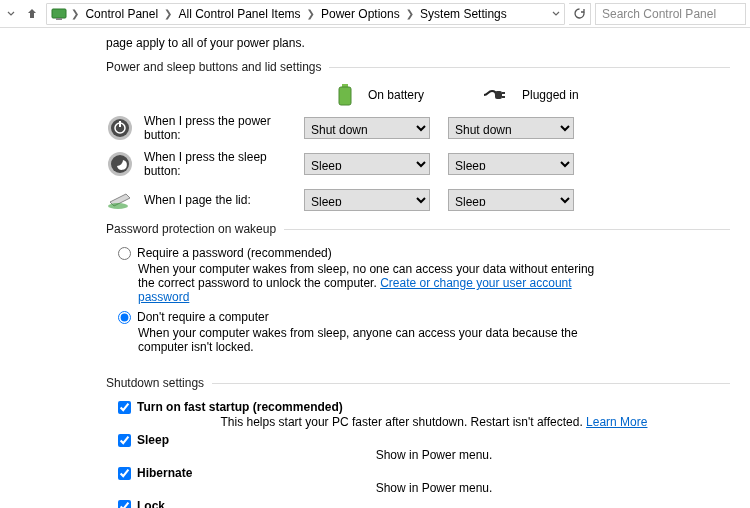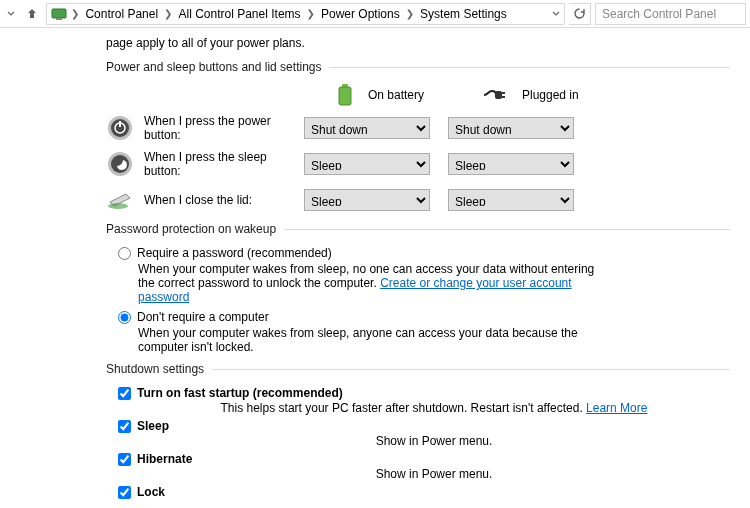--- a/index.html
+++ b/index.html
@@ -141,21 +141,21 @@
     <select class="dd"><option>Sleep</option></select>
   </div>
 
   <div class="row">
     <div class="row-icon">
       <svg width="28" height="20" viewBox="0 0 28 20">
           <path d="M4 12 L20 4 L24 8 L8 16 Z" fill="#d8d8d8" stroke="#888"></path>
           <ellipse cx="12" cy="16" rx="10" ry="3" fill="#3b9e3b" opacity="0.6"></ellipse>
         </svg>
     </div>
-    <div class="row-label">When I close the lid:</div>
+    <div class="row-label">When I page the lid:</div>
     <select class="dd"><option>Sleep</option></select>
     <select class="dd"><option>Sleep</option></select>
   </div>
 
   <div class="section-line">
     <span class="lbl">Password protection on wakeup</span>
     <div class="hr"></div>
   </div>
 
   <div class="radio-block">
@@ -169,21 +169,21 @@
   </div>
 
   <div class="radio-block">
     <label class="radio-line">
       <input type="radio" name="pw" checked="" style="">
       <span>Don't require a computer</span>
     </label>
     <div class="radio-desc">When your computer wakes from sleep, anyone can access your data because the computer isn't locked.</div>
   </div>
 
-  <div class="section-line" style="margin-top:8px">
+  <div class="section-line" style="margin-top:22px">
     <span class="lbl">Shutdown settings</span>
     <div class="hr"></div>
   </div>
 
   <div class="chk-block">
     <label class="chk-line">
       <input type="checkbox" checked="" style="">
       <b>Turn on fast startup (recommended)</b>
     </label>
     <div class="chk-desc">

